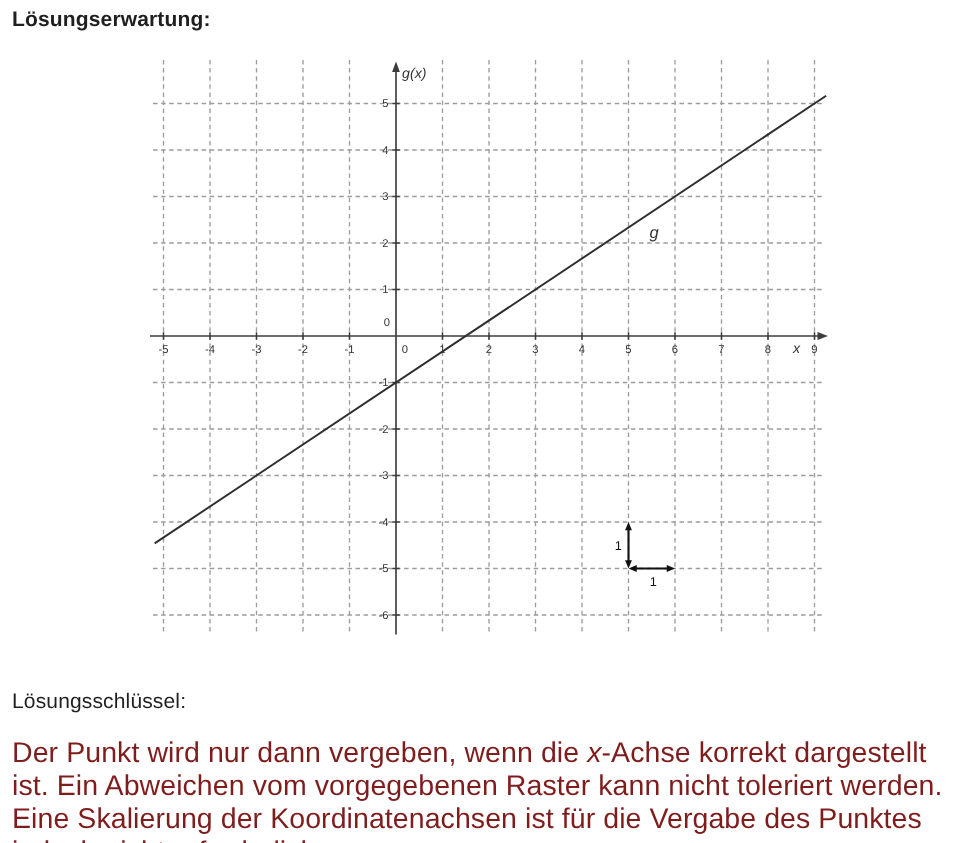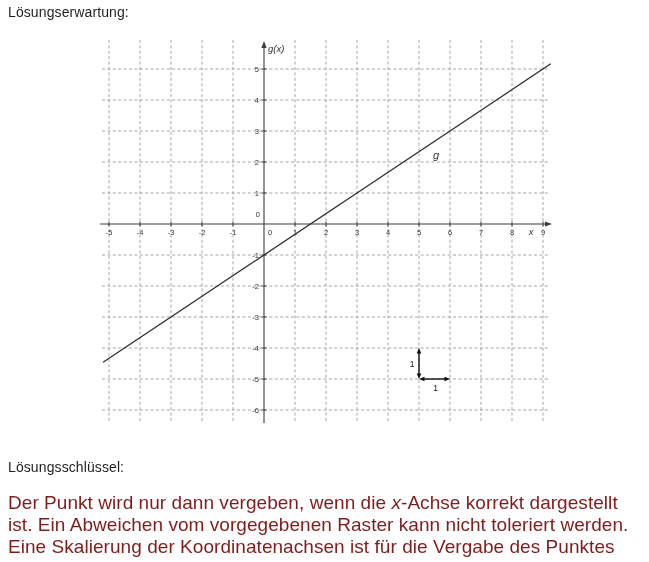--- a/index.html
+++ b/index.html
@@ -9,21 +9,21 @@
     font-family: "Liberation Sans", sans-serif;
     overflow: hidden;
   }
   .heading {
     position: absolute;
     left: 8px;
     font-size: 14px;
     color: #1f1f1f;
     letter-spacing: 0.1px;
   }
-  #heading-expected { top: 4px; }
+  #heading-expected { top: 4px; font-weight: bold; }
   #heading-key { top: 459px; text-align: center; }
   #graph-svg {
     position: absolute;
     left: 0; top: 0;
     width: 649px; height: 456px;
   }
   #solution-key-paragraph {
     position: absolute;
     left: 8px; top: 492px;
     width: 639px;

